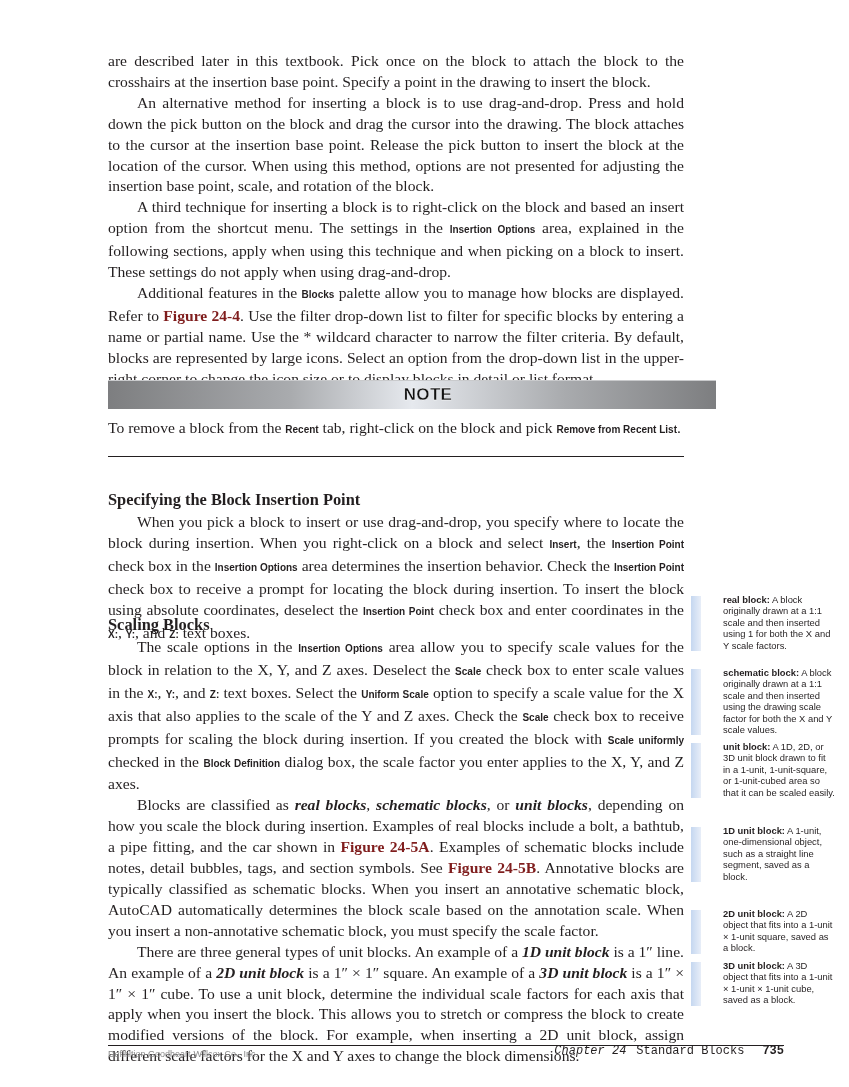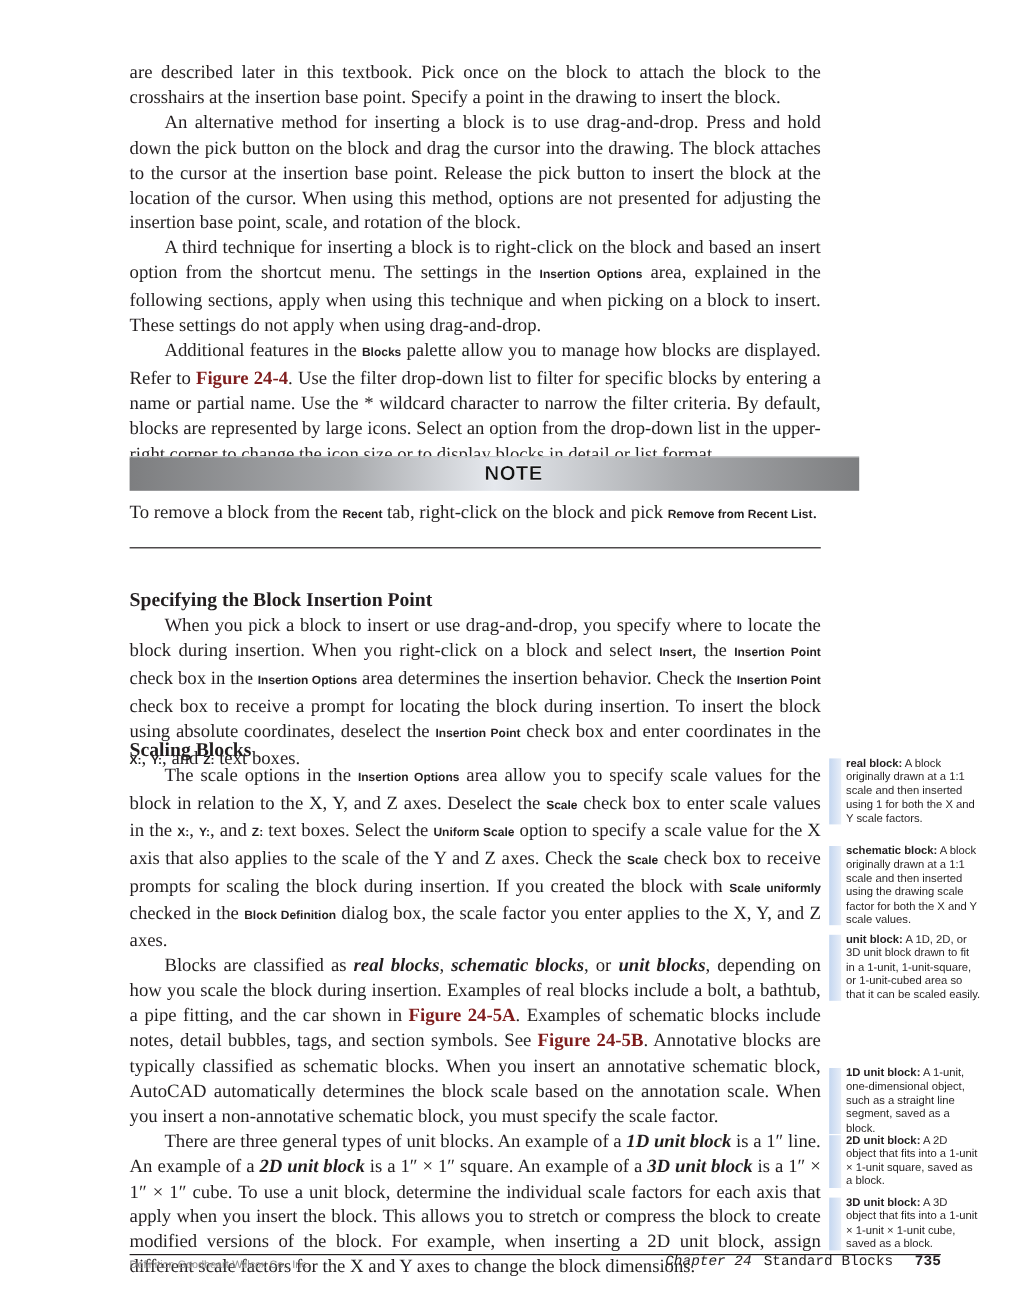--- a/index.html
+++ b/index.html
@@ -16,21 +16,21 @@
   .note-bar span { font-family:"Liberation Sans","DejaVu Sans",sans-serif; font-weight:bold; font-size:17px; color:#111; letter-spacing:0.3px; -webkit-text-stroke:0.3px #fff; }
   .note-text { position:absolute; left:108px; top:400px; width:576px; font-family:"Liberation Serif","DejaVu Serif",serif; font-size:15.6px; line-height:20.9px; text-align:justify;margin-top:18px; }
   .note-rule { position:absolute; left:108px; top:456px; width:576px; height:0; border-top:1.6px solid #231f20; }
   .sec2 { position:absolute; left:108px; top:473px; width:576px; font-family:"Liberation Serif","DejaVu Serif",serif; font-size:15.6px; line-height:20.9px;margin-top:16px; }
   .sec2 p { margin:0; text-align:justify; }
   .sec2 p.ind { text-indent:29px; }
   h3 { margin:0 0 1px 0; font-family:"Liberation Serif","DejaVu Serif",serif; font-weight:bold; font-size:16.4px; line-height:22px; }
   .sec3 { position:absolute; left:108px; top:614px; width:576px; font-family:"Liberation Serif","DejaVu Serif",serif; font-size:15.6px; line-height:20.9px; }
   .sec3 p { margin:0; text-align:justify; }
   .sec3 p.ind { text-indent:29px; }
-  .gloss { position:absolute; left:691px; width:112px; font-family:"Liberation Sans","DejaVu Sans",sans-serif; font-size:9.4px; line-height:11.4px; color:#231f20; padding-left:14px;margin-top:36px; }
+  .gloss { position:absolute; left:691px; width:112px; font-family:"Liberation Sans","DejaVu Sans",sans-serif; font-size:9.4px; line-height:11.4px; color:#231f20; padding-left:32px; }
   .gloss::before { content:""; position:absolute; left:0; top:2px; bottom:0; width:10px; background:linear-gradient(to right,#c5d7f0,#e8eef8); }
   .gloss b { font-weight:bold; }
   .footer-rule { position:absolute; left:108px; top:1045px; width:676px; border-top:1px solid #231f20; }
   .footer-left { position:absolute; left:108px; top:1049px; font-family:"Liberation Sans","DejaVu Sans",sans-serif; font-size:9px; color:#8a8a8a; }
   .footer-right { position:absolute; right:65px; top:1044px; font-family:Liberation Mono, monospace; font-size:12px; color:#231f20; white-space:nowrap; }
   .footer-right .ch { font-style:italic; }
   .footer-right .pg { font-weight:bold; margin-left:18px; }
   .footer-right .ti { margin-left:10px; }
 </style>
 </head>
@@ -57,19 +57,19 @@
 <div class="sec3">
   <h3>Scaling Blocks</h3>
   <p class="ind"><span>The scale options in the </span><span class="b">Insertion Options</span><span> area allow you to specify scale values for the block in relation to the X, Y, and Z axes. Deselect the </span><span class="b">Scale</span><span> check box to enter scale values in the </span><span class="b">X:</span><span>, </span><span class="b">Y:</span><span>, and </span><span class="b">Z:</span><span> text boxes. Select the </span><span class="b">Uniform Scale</span><span> option to specify a scale value for the X axis that also applies to the scale of the Y and Z axes. Check the </span><span class="b">Scale</span><span> check box to receive prompts for scaling the block during insertion. If you created the block with </span><span class="b">Scale uniformly</span><span> checked in the </span><span class="b">Block Definition</span><span> dialog box, the scale factor you enter applies to the X, Y, and Z axes.</span></p>
   <p class="ind"><span>Blocks are classified as </span><span class="it">real blocks</span><span>, </span><span class="it">schematic blocks</span><span>, or </span><span class="it">unit blocks</span><span>, depending on how you scale the block during insertion. Examples of real blocks include a bolt, a bathtub, a pipe fitting, and the car shown in </span><span class="fig">Figure 24-5A</span><span>. Examples of schematic blocks include notes, detail bubbles, tags, and section symbols. See </span><span class="fig">Figure 24-5B</span><span>. Annotative blocks are typically classified as schematic blocks. When you insert an annotative schematic block, AutoCAD automatically determines the block scale based on the annotation scale. When you insert a non-annotative schematic block, you must specify the scale factor.</span></p>
   <p class="ind"><span>There are three general types of unit blocks. An example of a </span><span class="it">1D unit block</span><span> is a 1″ line. An example of a </span><span class="it">2D unit block</span><span> is a 1″ × 1″ square. An example of a </span><span class="it">3D unit block</span><span> is a 1″ × 1″ × 1″ cube. To use a unit block, determine the individual scale factors for each axis that apply when you insert the block. This allows you to stretch or compress the block to create modified versions of the block. For example, when inserting a 2D unit block, assign different scale factors for the X and Y axes to change the block dimensions.</span></p>
 </div>
 
 <div class="gloss" style="top:594px;"><b>real block:</b><span> A block originally drawn at a 1:1 scale and then inserted using 1 for both the X and Y scale factors.</span></div>
 <div class="gloss" style="top:667px;"><b>schematic block:</b><span> A block originally drawn at a 1:1 scale and then inserted using the drawing scale factor for both the X and Y scale values.</span></div>
 <div class="gloss" style="top:741px;"><b>unit block:</b><span> A 1D, 2D, or 3D unit block drawn to fit in a 1-unit, 1-unit-square, or 1-unit-cubed area so that it can be scaled easily.</span></div>
-<div class="gloss" style="top:852px;"><b>1D unit block:</b><span> A 1-unit, one-dimensional object, such as a straight line segment, saved as a block.</span></div>
+<div class="gloss" style="top:825px;"><b>1D unit block:</b><span> A 1-unit, one-dimensional object, such as a straight line segment, saved as a block.</span></div>
 <div class="gloss" style="top:908px;"><b>2D unit block:</b><span> A 2D object that fits into a 1-unit × 1-unit square, saved as a block.</span></div>
 <div class="gloss" style="top:960px;"><b>3D unit block:</b><span> A 3D object that fits into a 1-unit × 1-unit × 1-unit cube, saved as a block.</span></div>
 
 <div class="footer-rule"></div>
 <div class="footer-left">Definition Goodheart-Willcox Co., Inc.</div>
 <div class="footer-right"><span class="ch">Chapter 24</span><span class="ti">Standard Blocks</span><span class="pg">735</span></div>
 
 </body></html>

